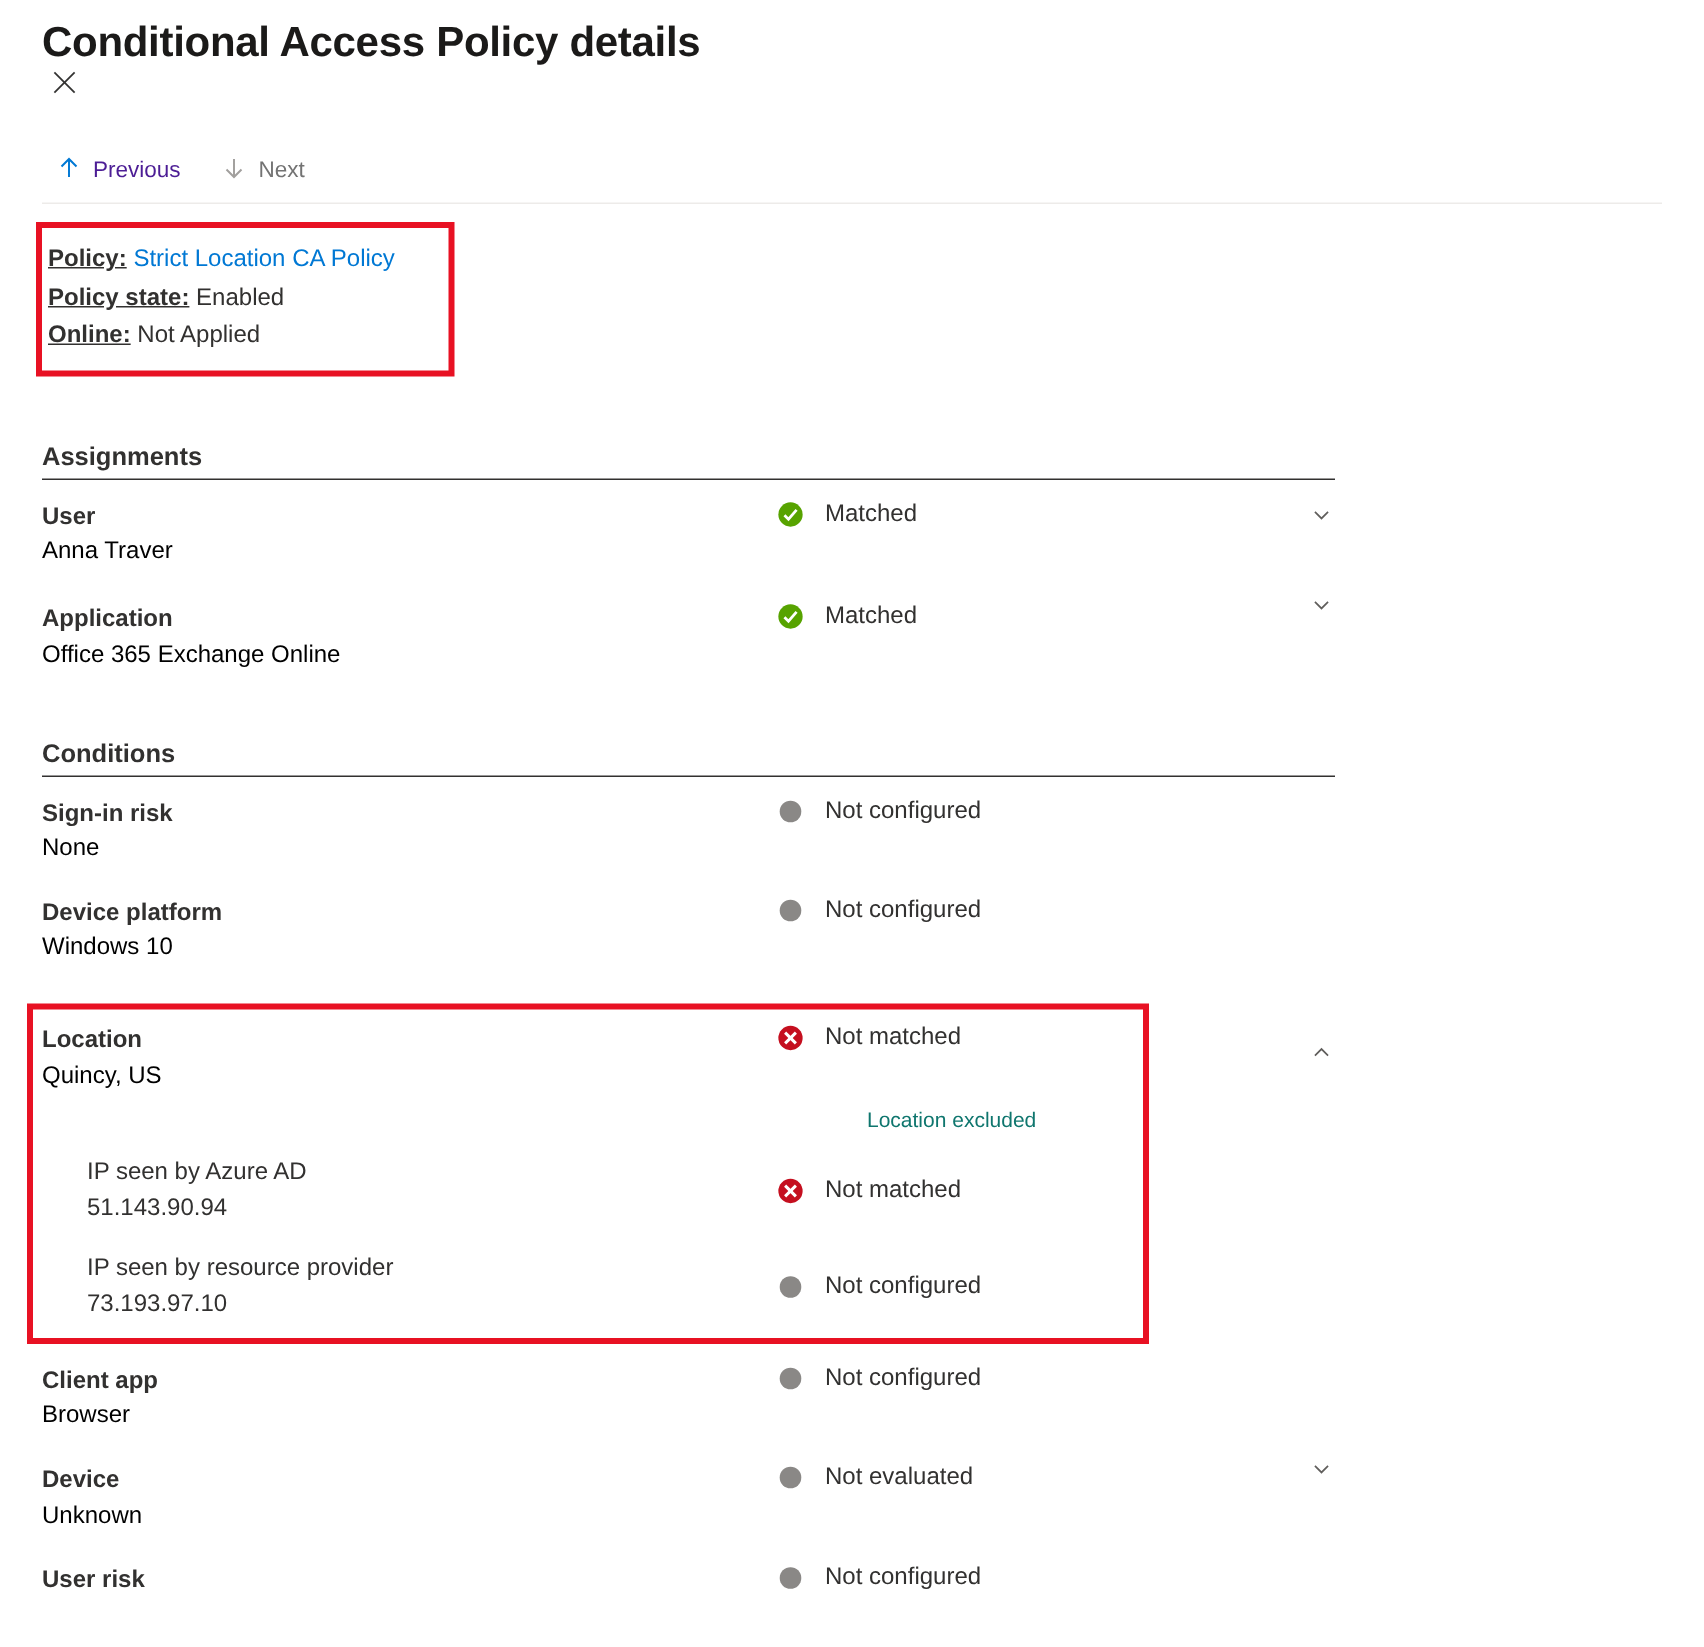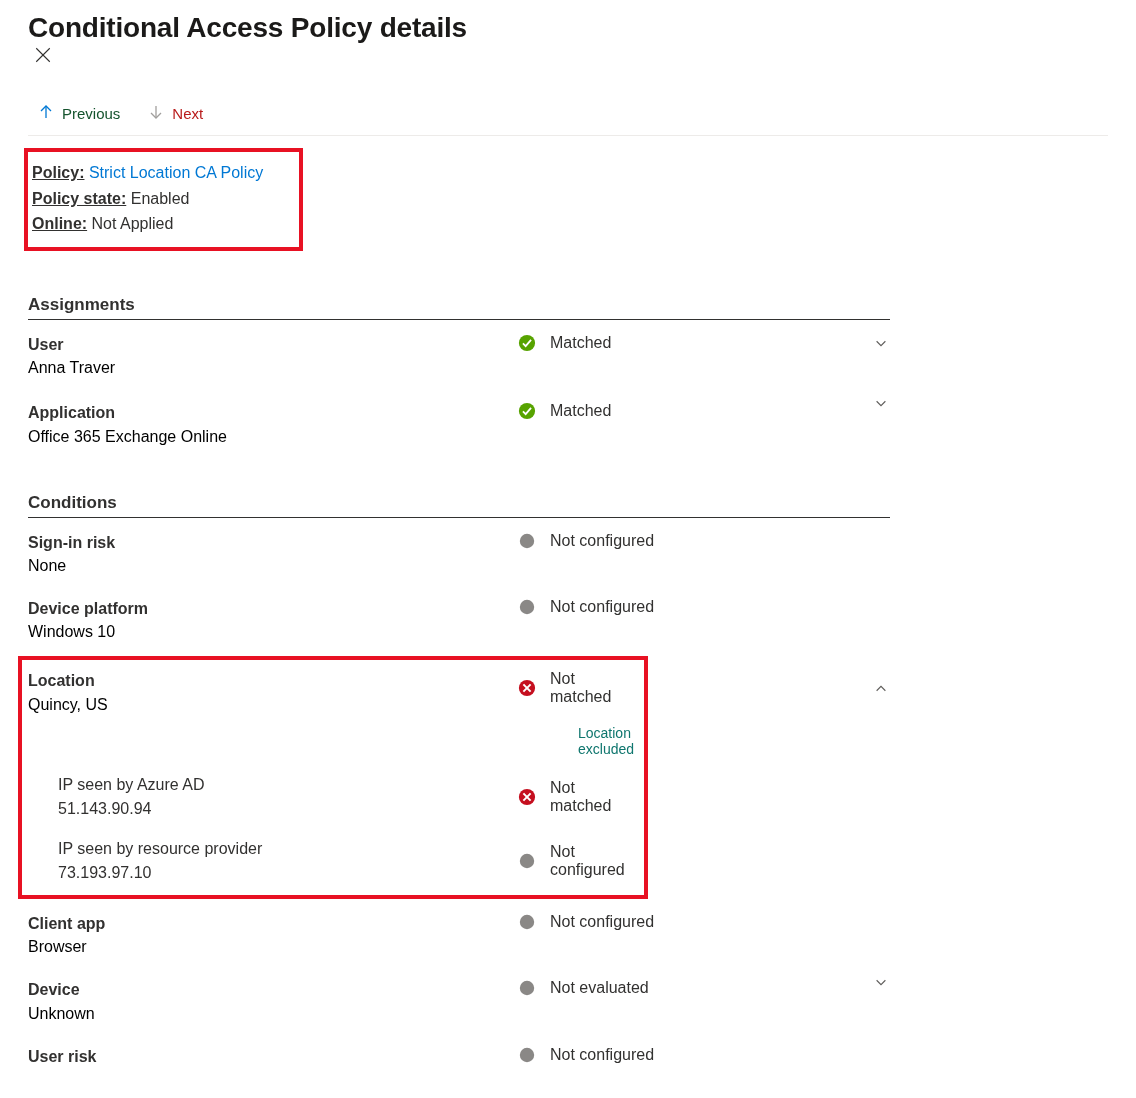--- a/index.html
+++ b/index.html
@@ -40,23 +40,23 @@
       padding: 10px 0 12px 10px;
       border-bottom: 1px solid #edebe9;
     }
     .nav-item {
       display: flex;
       align-items: center;
       gap: 8px;
       font-size: 15px;
       cursor: pointer;
     }
-    .nav-item.prev { color: #14532d; }
+    .nav-item.prev { color: #4c1d95; }
     .nav-item.prev .arrow { color: #0078d4; }
-    .nav-item.next { color: #b91c1c; }
+    .nav-item.next { color: #737373; }
     .nav-item.next .arrow { color: #a19f9d; }
     .arrow { font-size: 18px; line-height: 1; }
     .summary-box {
       display: inline-block;
       border: 4px solid #e81123;
       padding: 8px 36px 10px 4px;
       margin-top: 12px;
       margin-left: -4px;
       line-height: 1.6;
       font-size: 16px;
@@ -130,23 +130,23 @@
     .extra-note {
       padding-left: 550px;
       font-size: 14px;
       color: #0f766e;
       padding-top: 8px;
       width: 862px;
     }
     .location-highlight {
       border: 4px solid #e81123;
       padding: 6px 6px 10px 6px;
-      margin-top: 12px;
+      margin-top: 25px;
       margin-left: -10px;
-      width: 630px;
+      width: 748px;
     }
     .location-highlight .row,
     .location-highlight .sub-row,
     .location-highlight .extra-note {
       width: auto;
     }
     .location-highlight .row { padding-top: 4px; }
     .location-highlight .row .left { flex: 0 0 490px; }
     .location-highlight .sub-row .left { flex: 0 0 490px; padding-left: 30px; }
     .location-highlight .extra-note { padding-left: 550px; }

